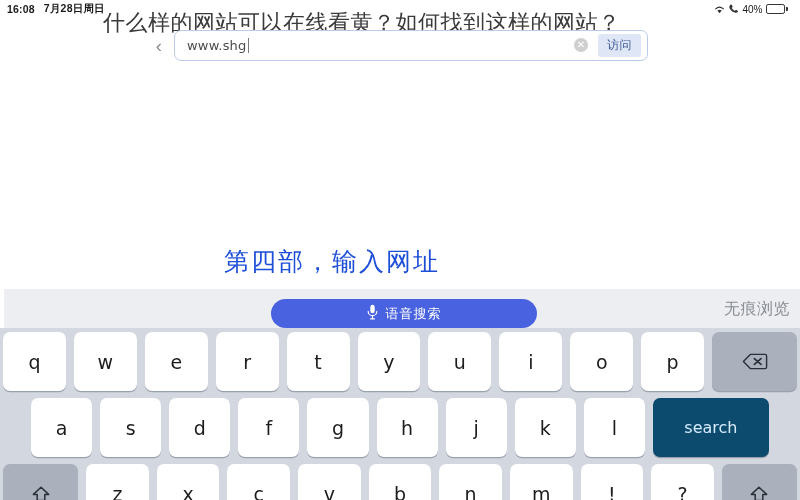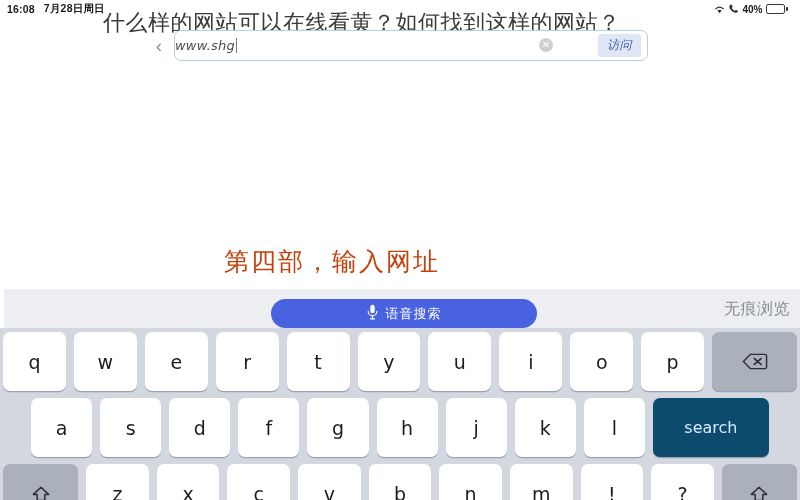--- a/index.html
+++ b/index.html
@@ -41,21 +41,21 @@
   .status-left {
     display: flex;
     align-items: center;
     gap: 9px;
     letter-spacing: 0.2px;
   }
   .status-right {
     display: flex;
     align-items: center;
     gap: 4px;
-    font-weight: bold;
+    font-weight: normal;
     font-size: 10px;
   }
   .wifi-icon {
     display: inline-block;
     width: 11px; height: 9px;
     position: relative;
   }
   .wifi-icon svg { display:block; }
   .phone-icon { display:inline-block; width:9px; height:10px; }
   .battery {
@@ -128,24 +128,23 @@
   }
   .urlbar {
     flex: 1;
     height: 31px;
     margin-left: 4px;
     border: 1.2px solid #b9cbe8;
     border-radius: 7px;
     background: #ffffff;
     display: flex;
     align-items: center;
-    padding: 0 6px 0 0;
+    padding: 0 6px 0 12px;
     box-sizing: border-box;
     position: relative;
-    font-style: italic;
   }
   .url-text {
     font-size: 13px;
     color: #4c4c4c;
     font-family: "DejaVu Sans", "Liberation Sans", sans-serif;
     letter-spacing: 0.2px;
     white-space: nowrap;
   }
   .caret {
     display: inline-block;
@@ -171,31 +170,30 @@
   }
   .visit-btn {
     background: #dfe6f5;
     color: #3f5c9a;
     font-size: 12px;
     padding: 3px 9px;
     border-radius: 3px;
     flex: none;
     font-family: "DejaVu Sans", "Liberation Sans", sans-serif;
     letter-spacing: 0.5px;
-    margin-left: 35px;
   }
 
   .section-title {
     position: absolute;
     top: 245px;
     left: 0;
     width: 664px;
     text-align: center;
     font-size: 25px;
-    color: #c2410c;
+    color: #1d4ed8;
     letter-spacing: 2px;
     font-family: "DejaVu Sans", "Liberation Sans", sans-serif;
   }
 
   
   .kb-toolbar {
     position: absolute;
     top: 289px;
     left: 4px;
     width: 800px;

